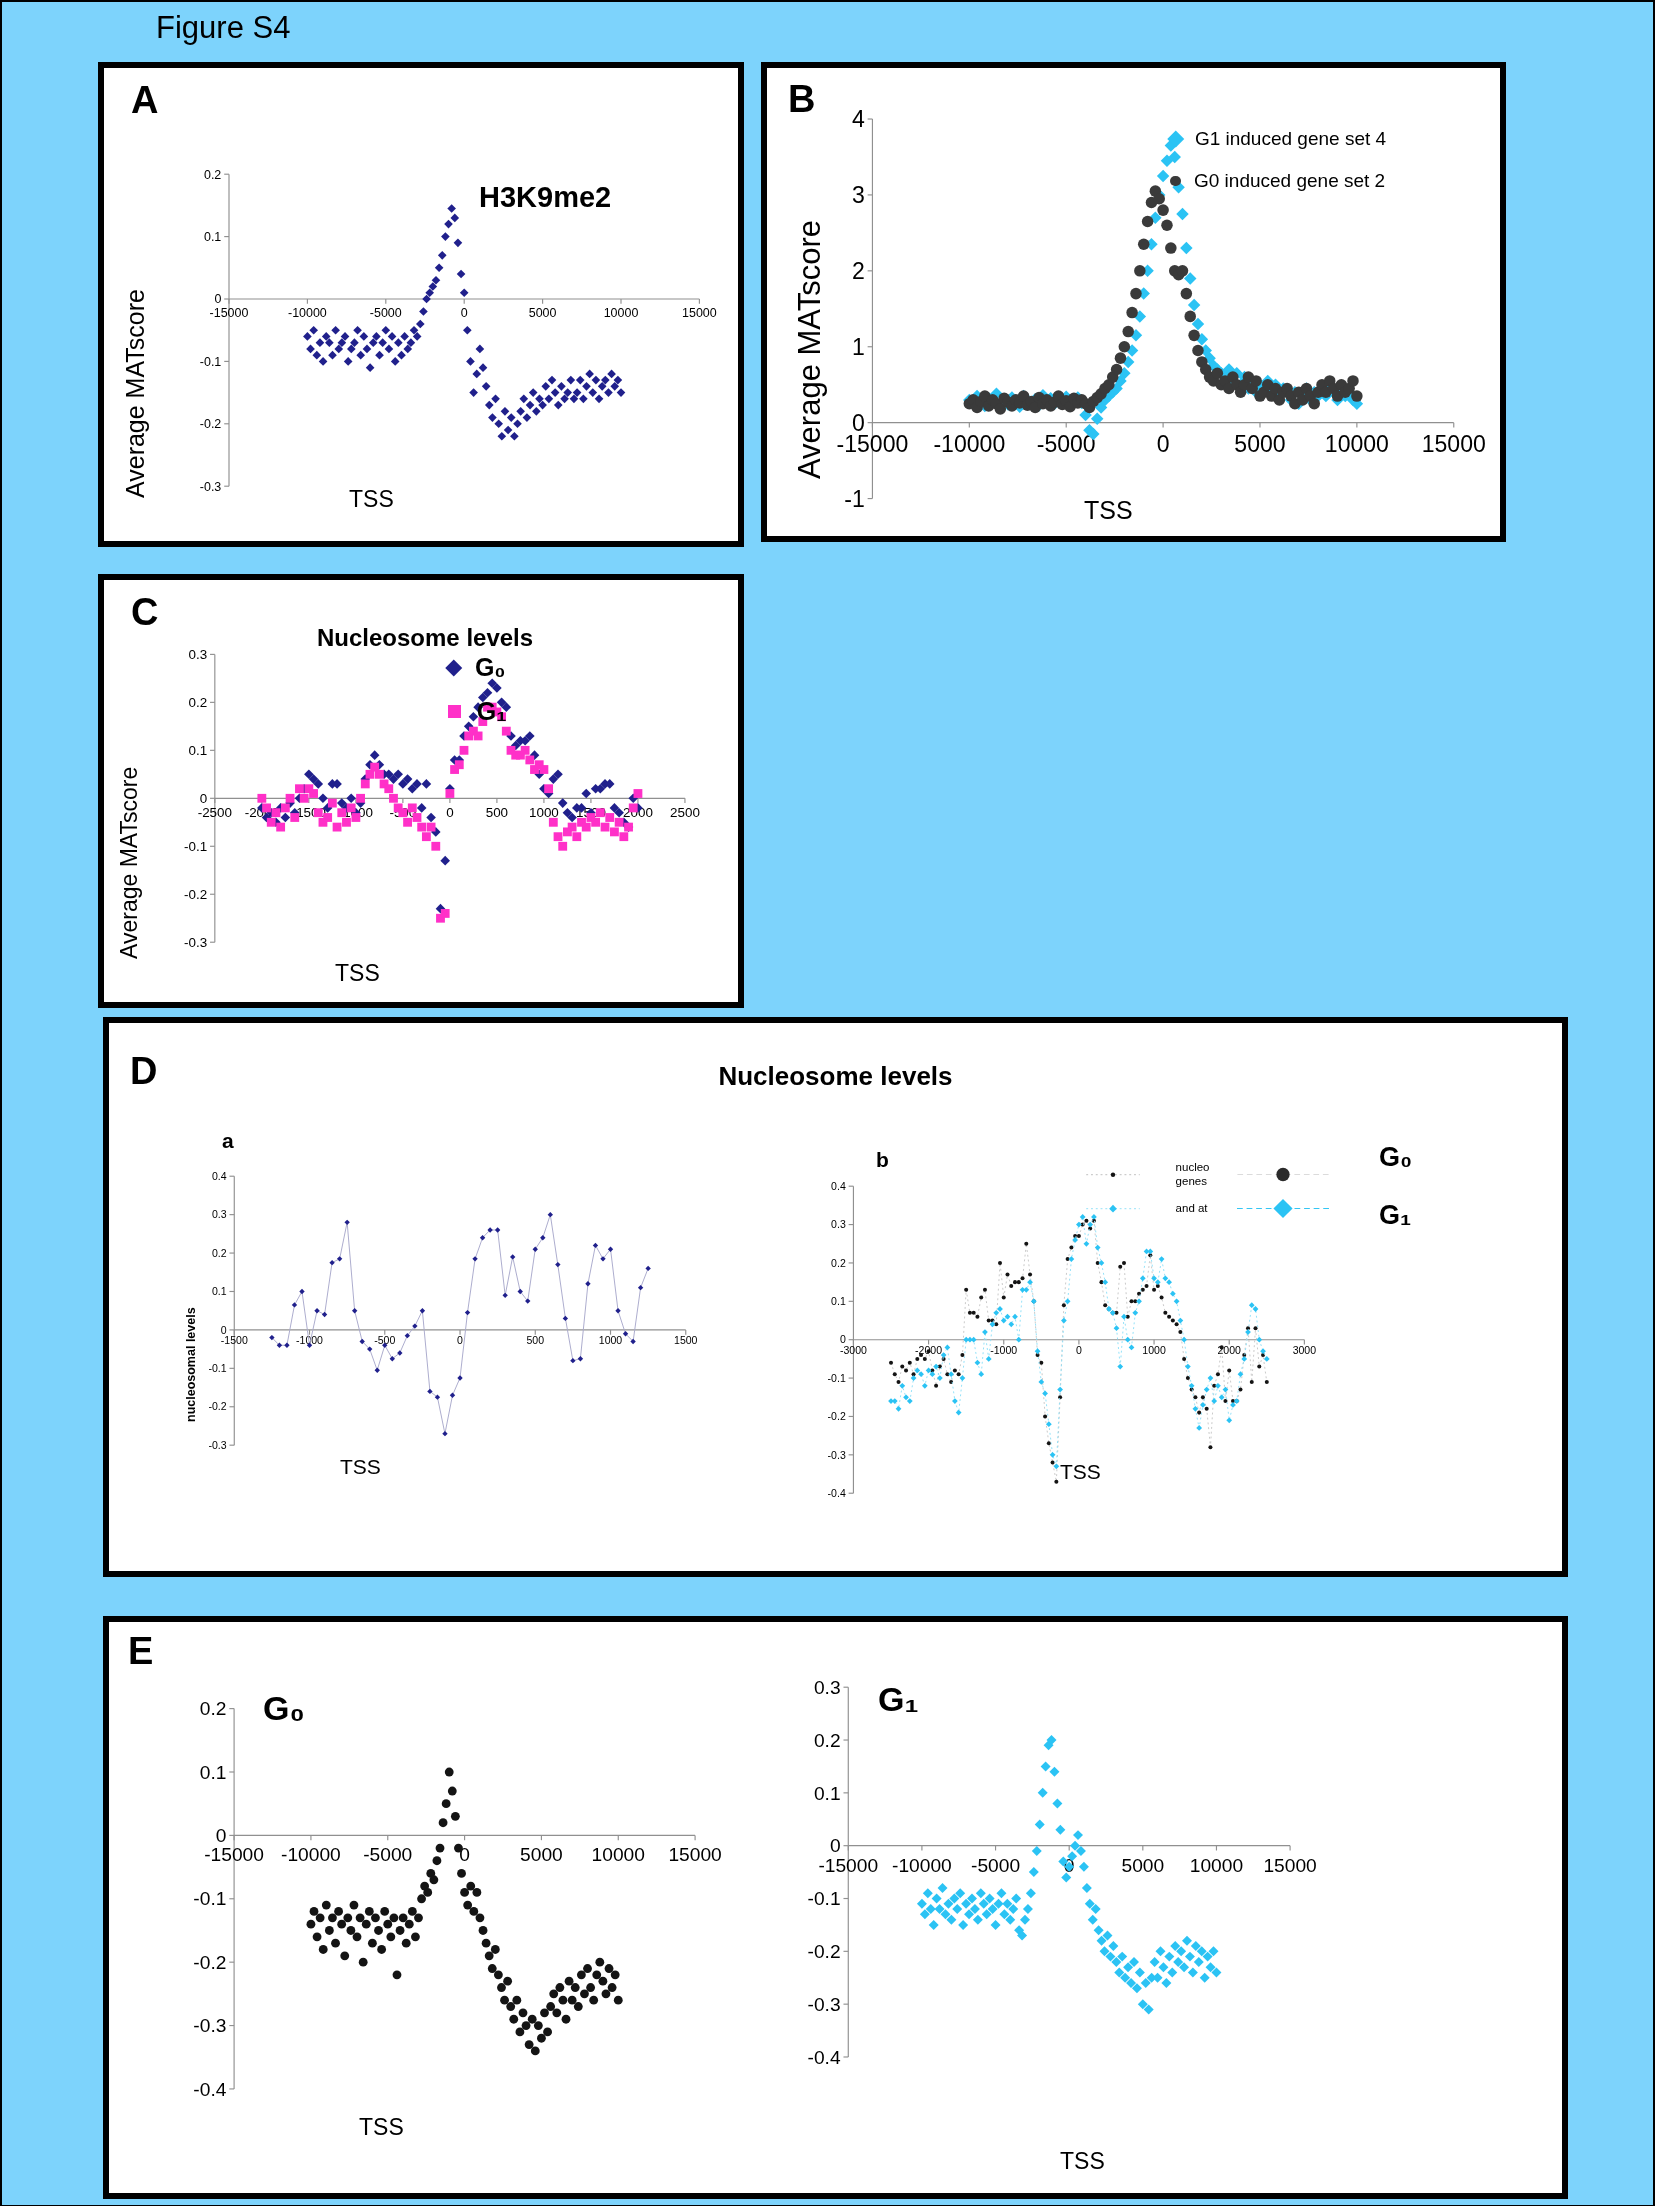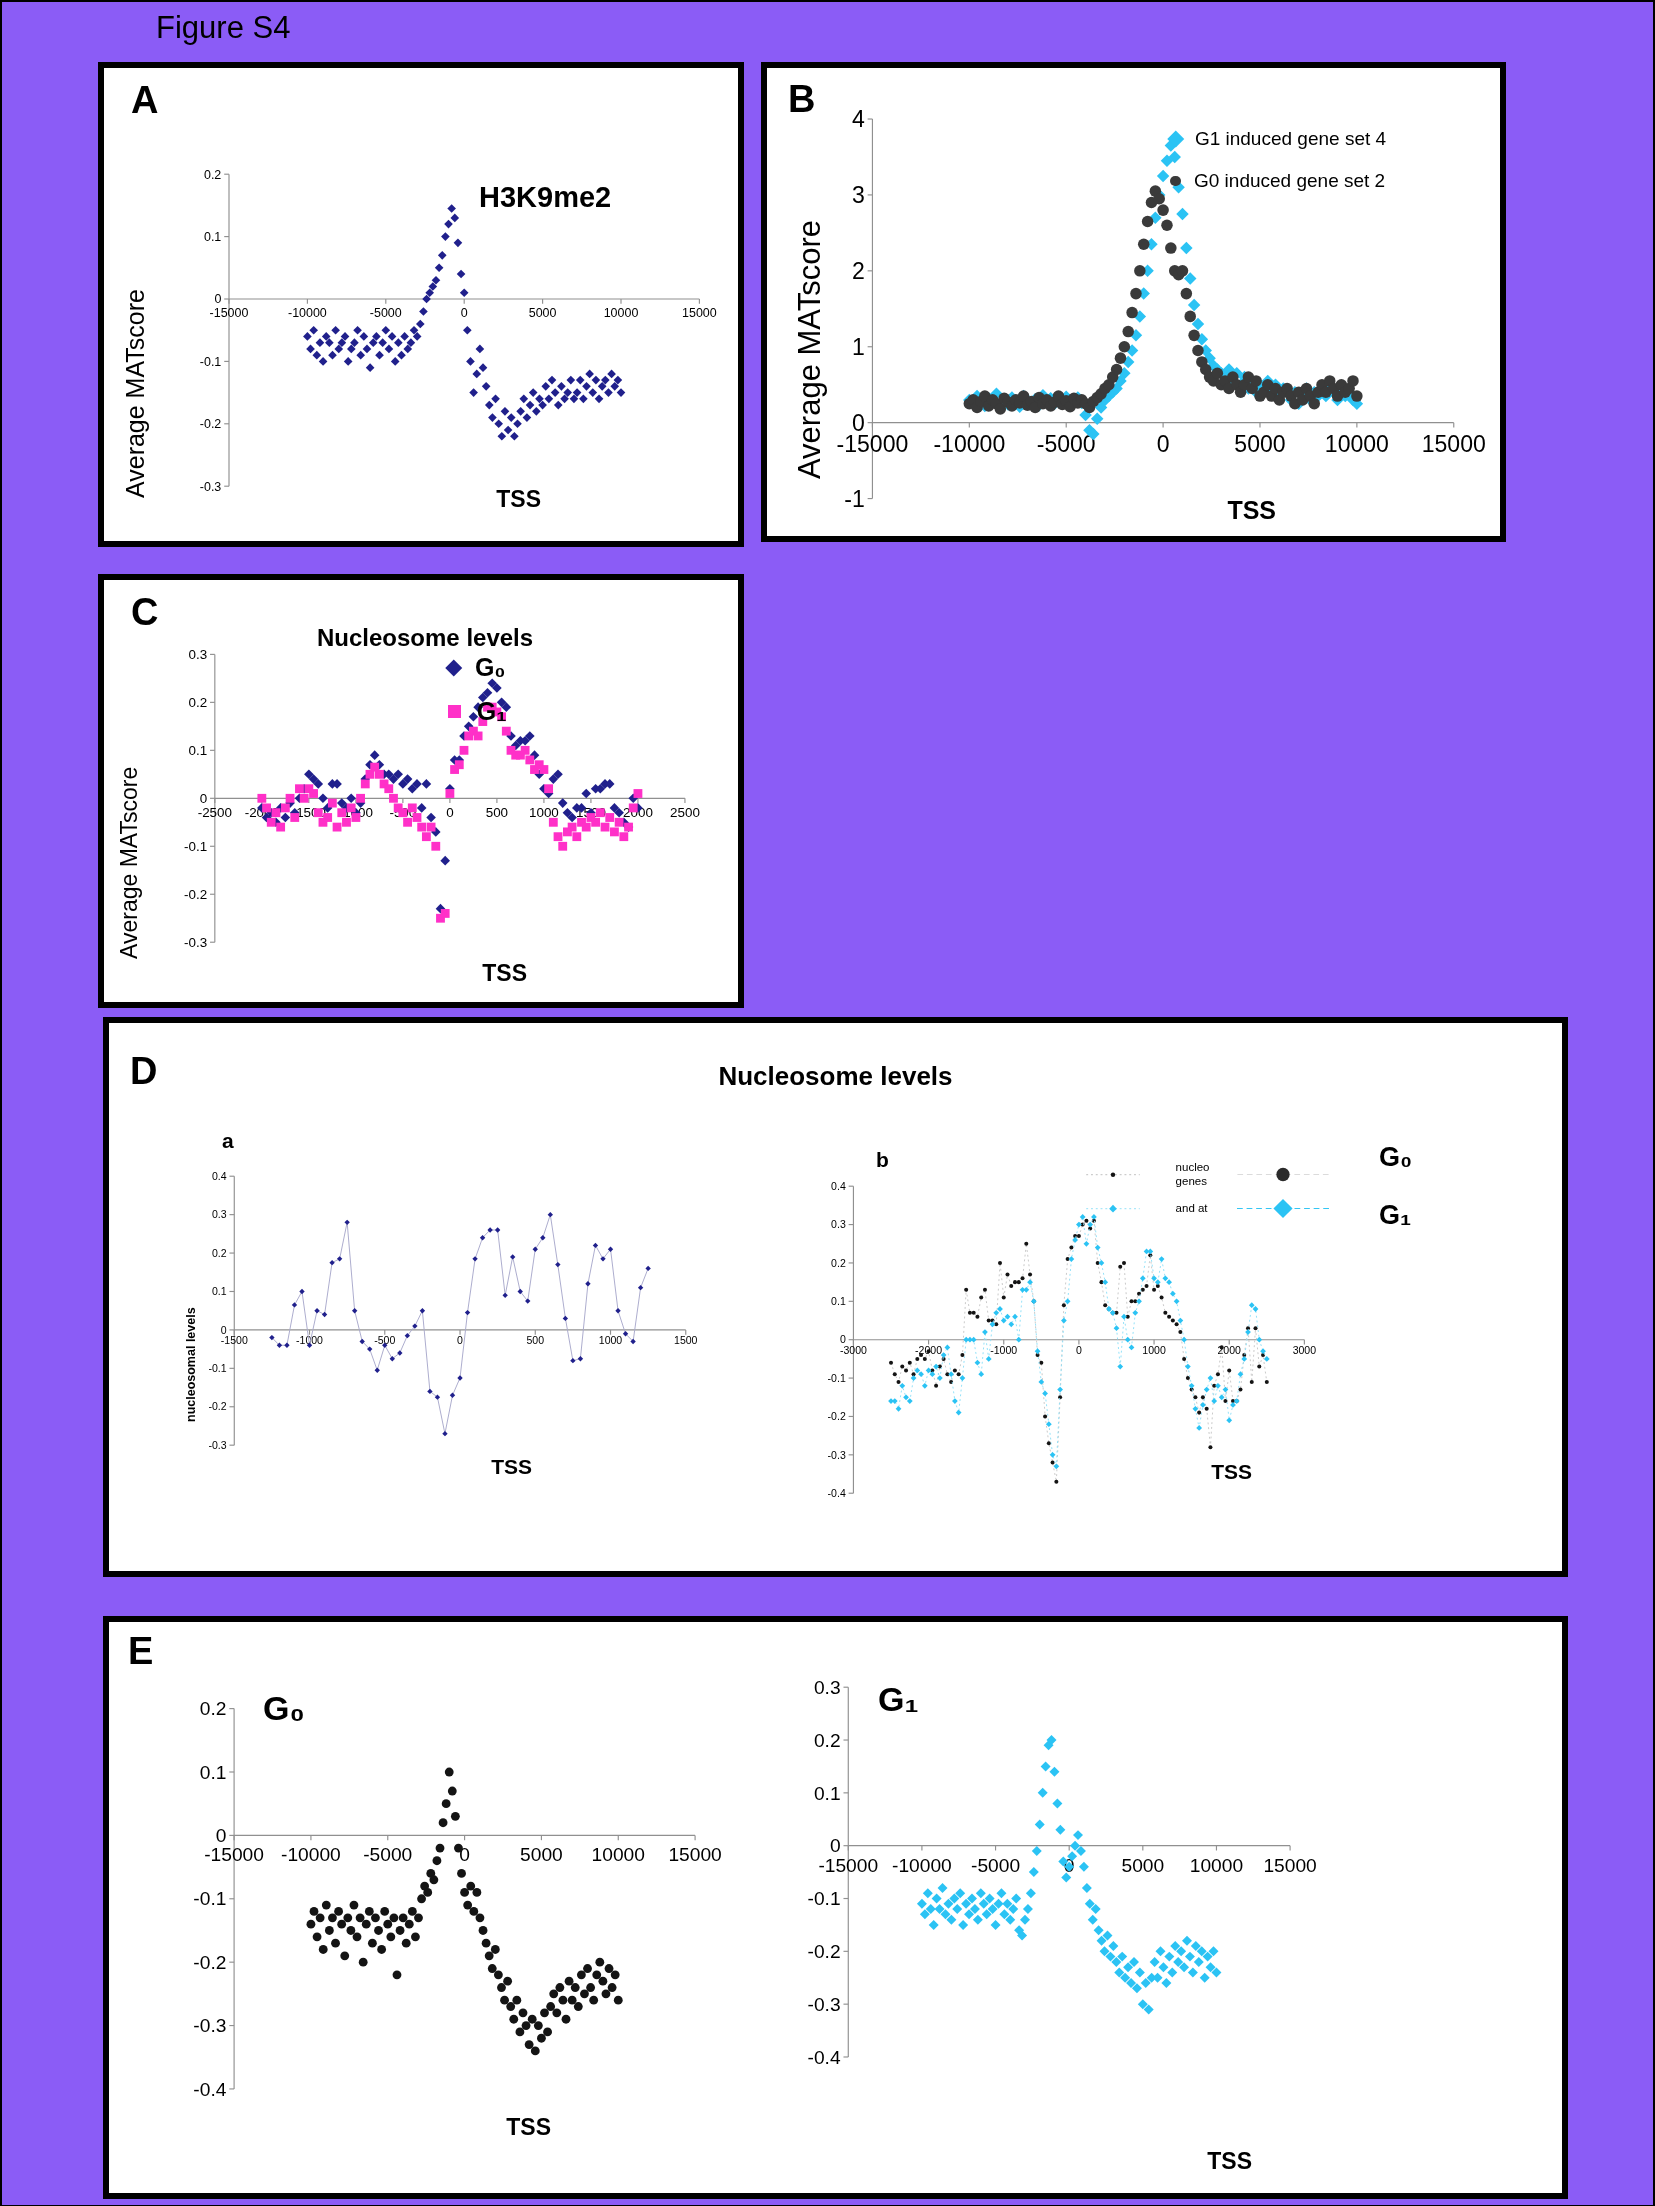--- a/index.html
+++ b/index.html
@@ -1,16 +1,16 @@
 <!DOCTYPE html>
 <html><head>
 <meta charset="utf-8">
 <style>
   html,body{margin:0;padding:0;background:#fff;}
-  .page{position:relative;width:1655px;height:2207px;background:#8b5cf6;border:2.9px solid #000;
+  .page{position:relative;width:1655px;height:2207px;background:#7dd3fc;border:2.9px solid #000;
         box-sizing:border-box;font-family:"Liberation Sans",sans-serif;color:#000;overflow:hidden;}
   .figure-title{position:absolute;left:154px;top:7.7px;font-size:31px;font-weight:400;}
   .panel{position:absolute;border:6.7px solid #000;background:#fff;box-sizing:border-box;}
   #panel-a{left:96px;top:60px;width:646px;height:485px;}
   #panel-b{left:759px;top:60px;width:745px;height:480px;}
   #panel-c{left:96px;top:572px;width:646px;height:434px;}
   #panel-d{left:101px;top:1015px;width:1465px;height:560px;}
   #panel-e{left:101px;top:1614px;width:1465px;height:583px;}
   .panel *{position:absolute;}
   .panel-label{font-size:38px;font-weight:700;line-height:1;}
@@ -22,21 +22,21 @@
   .chart-title{font-weight:700;}
   #panel-a .chart-title{left:375px;top:113px;font-size:29px;}
   #panel-c .chart-title{left:213px;top:44px;font-size:24px;}
   #panel-d .chart-title{left:0;right:0;top:38px;text-align:center;font-size:26px;}
   #panel-e .chart-title{left:0;right:0;top:15.4px;text-align:center;font-size:28px;}
   .vlabel{transform:rotate(-90deg);transform-origin:left top;white-space:nowrap;}
   #panel-a .vlabel{left:17.3px;top:430px;font-size:25px;}
   #panel-b .vlabel{left:25px;top:411px;font-size:31px;}
   #panel-c .vlabel{left:11.5px;top:379px;font-size:23px;}
   .da-vlabel{left:75px;top:399px;font-size:12.5px;font-weight:700;}
-  .tss{font-weight:700;text-align:right;width:192px;}
+  .tss{font-weight:400;text-align:left;width:192px;}
   #panel-a .tss{left:245px;top:418px;font-size:23px;}
   #panel-b .tss{left:317px;top:428px;font-size:25px;}
   #panel-c .tss{left:231px;top:380px;font-size:23px;}
   .a-tss{left:231px;top:432px;font-size:21px;}
   .b-tss{left:951px;top:437px;font-size:21px;}
   .g0-tss{left:250px;top:492px;font-size:23px;}
   .g1-tss{left:951px;top:526px;font-size:23px;}
   .chart{line-height:0;}
   #panel-a .chart{left:53px;top:82px;}
   #panel-b .chart{left:67px;top:27px;}

